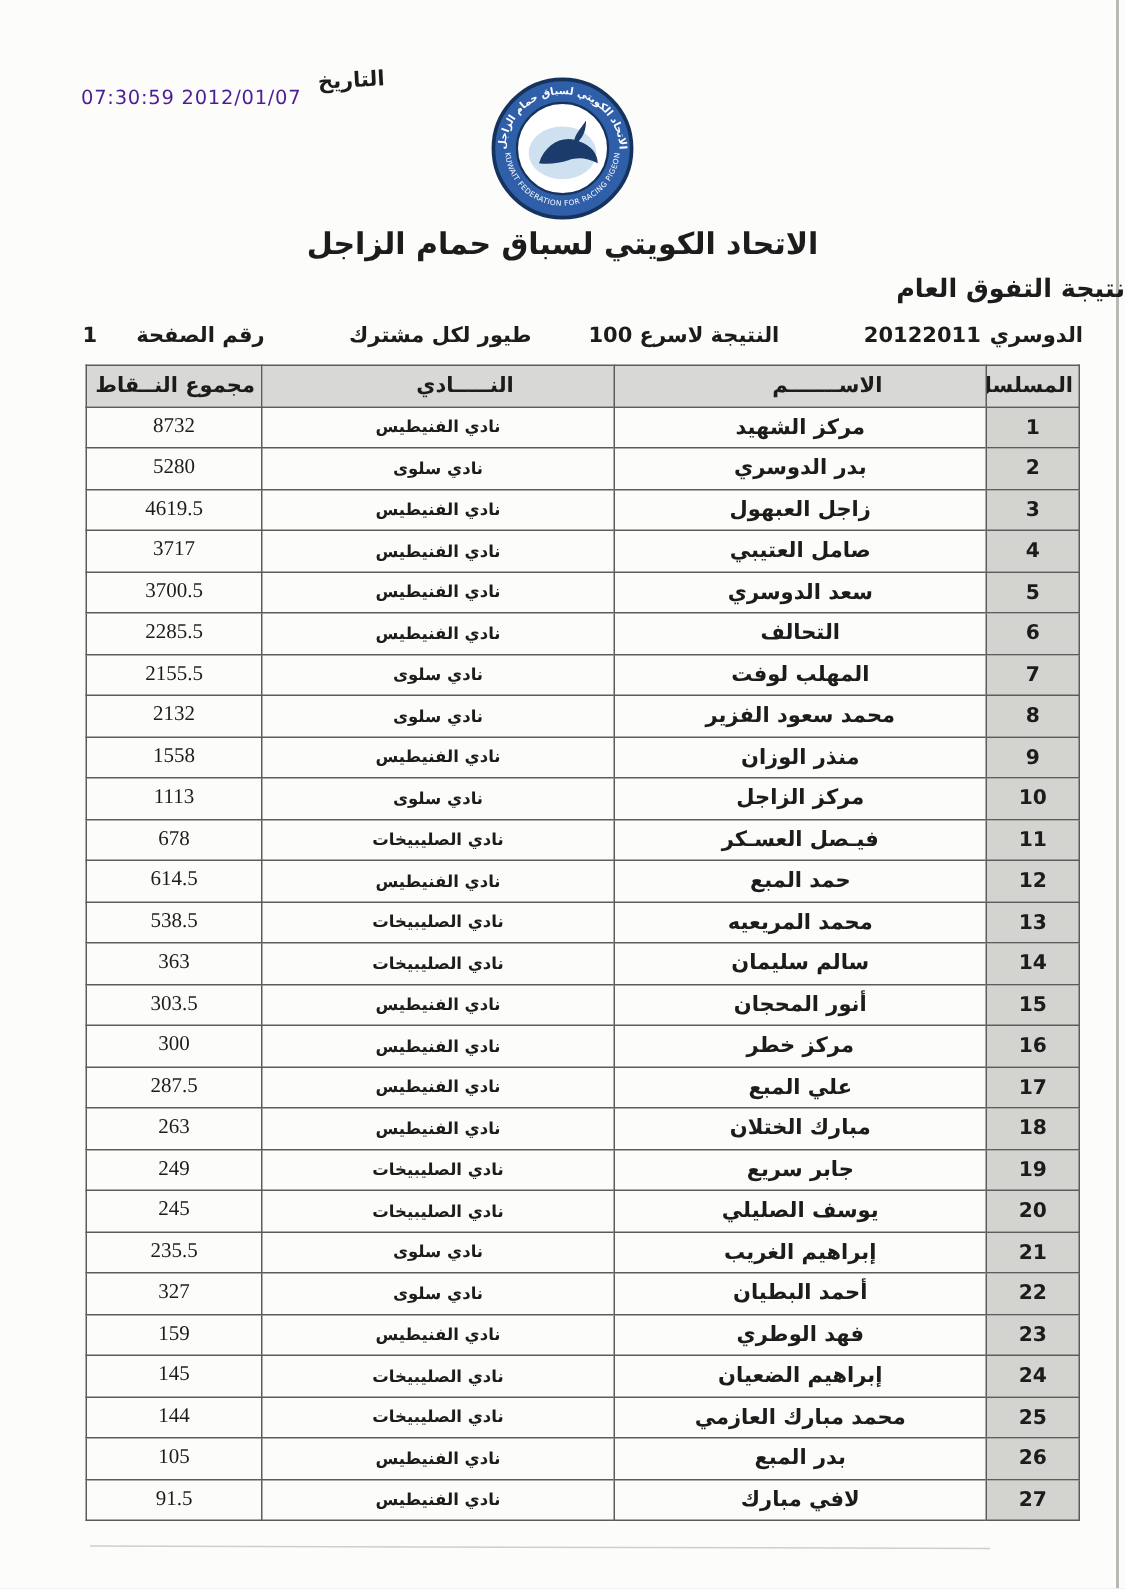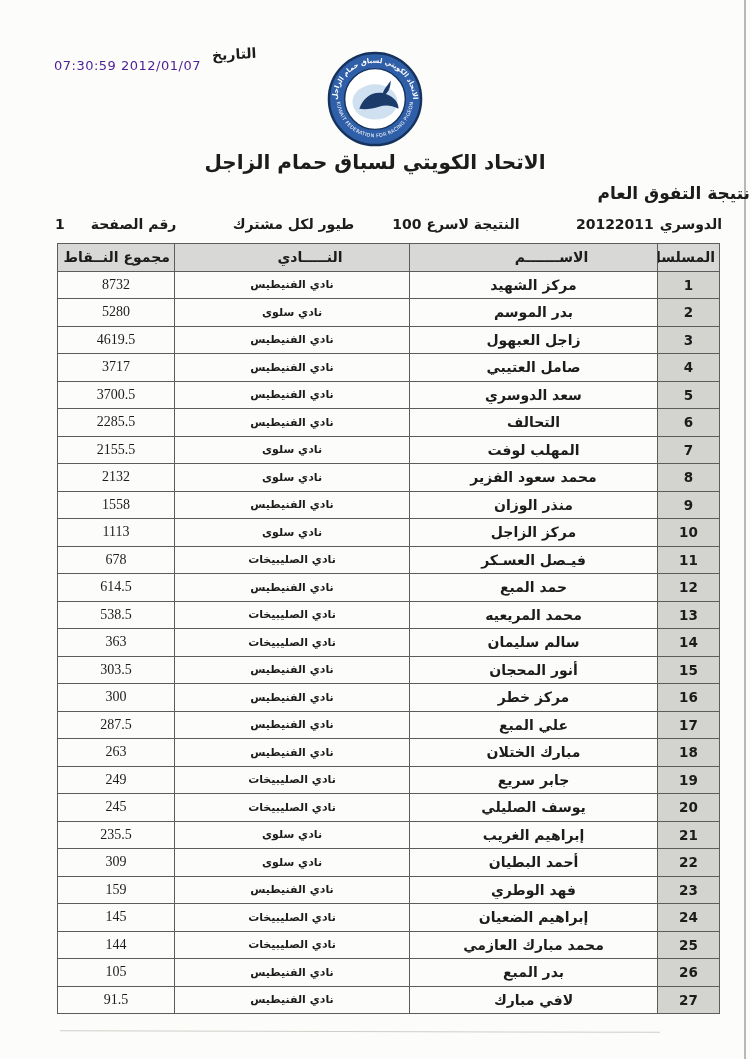--- a/index.html
+++ b/index.html
@@ -135,21 +135,21 @@
       </thead>
       <tbody>
           <tr>
             <th class="serial-cell">1</th>
             <td class="name-cell">مركز الشهيد</td>
             <td class="club-cell">نادي الفنيطيس</td>
             <td class="points-cell">8732</td>
           </tr>
           <tr>
             <th class="serial-cell">2</th>
-            <td class="name-cell">بدر الموسم</td>
+            <td class="name-cell">بدر الدوسري</td>
             <td class="club-cell">نادي سلوى</td>
             <td class="points-cell">5280</td>
           </tr>
           <tr>
             <th class="serial-cell">3</th>
             <td class="name-cell">زاجل العبهول</td>
             <td class="club-cell">نادي الفنيطيس</td>
             <td class="points-cell">4619.5</td>
           </tr>
           <tr>
@@ -257,21 +257,21 @@
           <tr>
             <th class="serial-cell">21</th>
             <td class="name-cell">إبراهيم الغريب</td>
             <td class="club-cell">نادي سلوى</td>
             <td class="points-cell">235.5</td>
           </tr>
           <tr>
             <th class="serial-cell">22</th>
             <td class="name-cell">أحمد البطيان</td>
             <td class="club-cell">نادي سلوى</td>
-            <td class="points-cell">309</td>
+            <td class="points-cell">327</td>
           </tr>
           <tr>
             <th class="serial-cell">23</th>
             <td class="name-cell">فهد الوطري</td>
             <td class="club-cell">نادي الفنيطيس</td>
             <td class="points-cell">159</td>
           </tr>
           <tr>
             <th class="serial-cell">24</th>
             <td class="name-cell">إبراهيم الضعيان</td>

